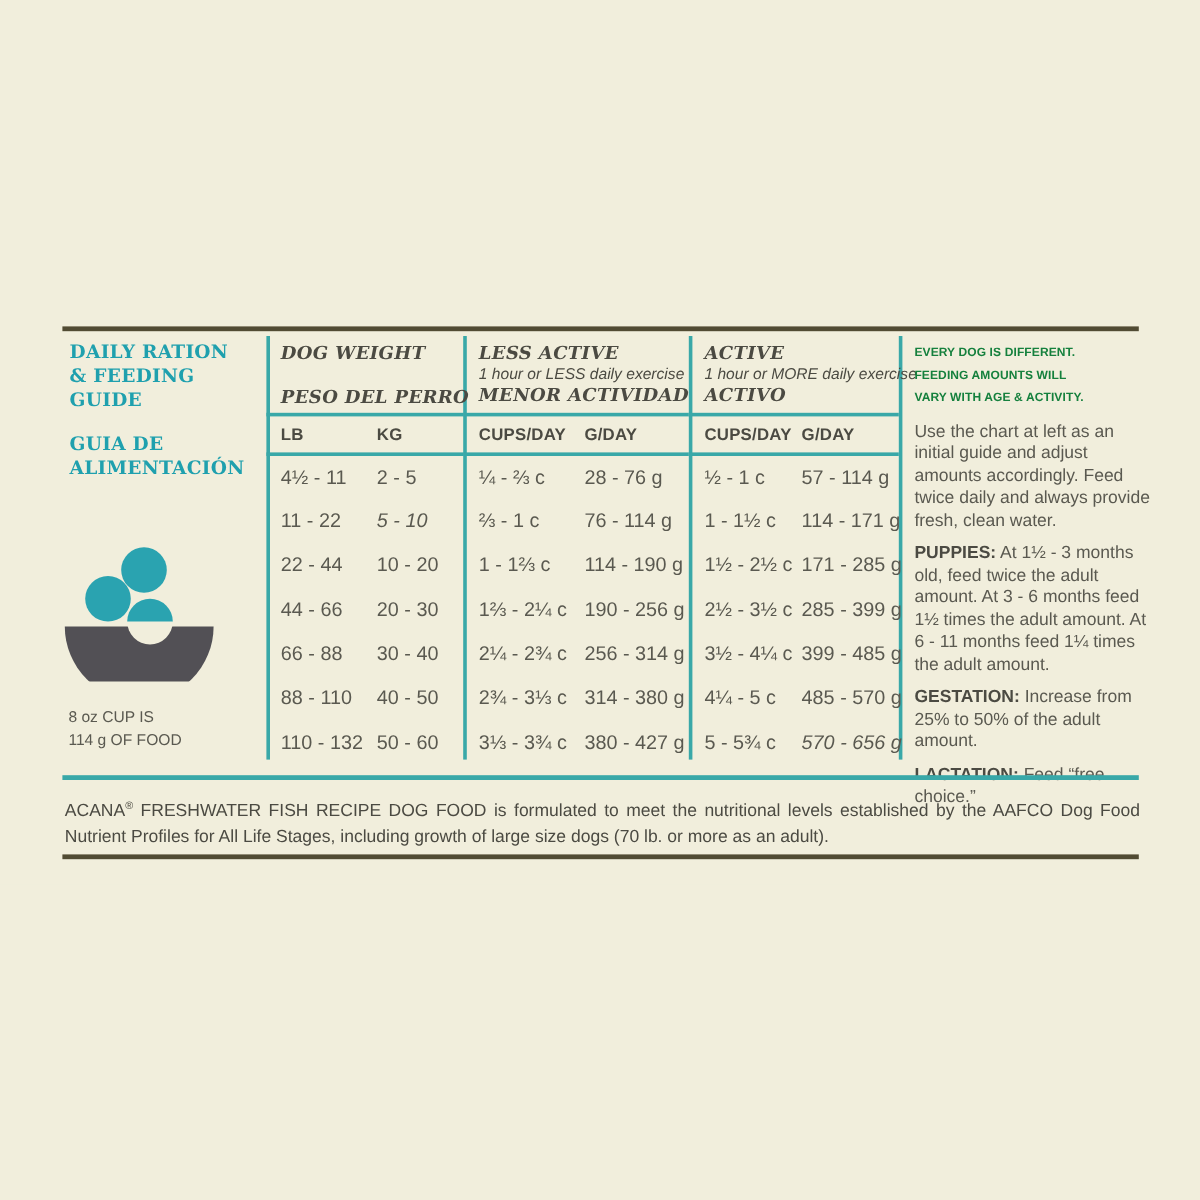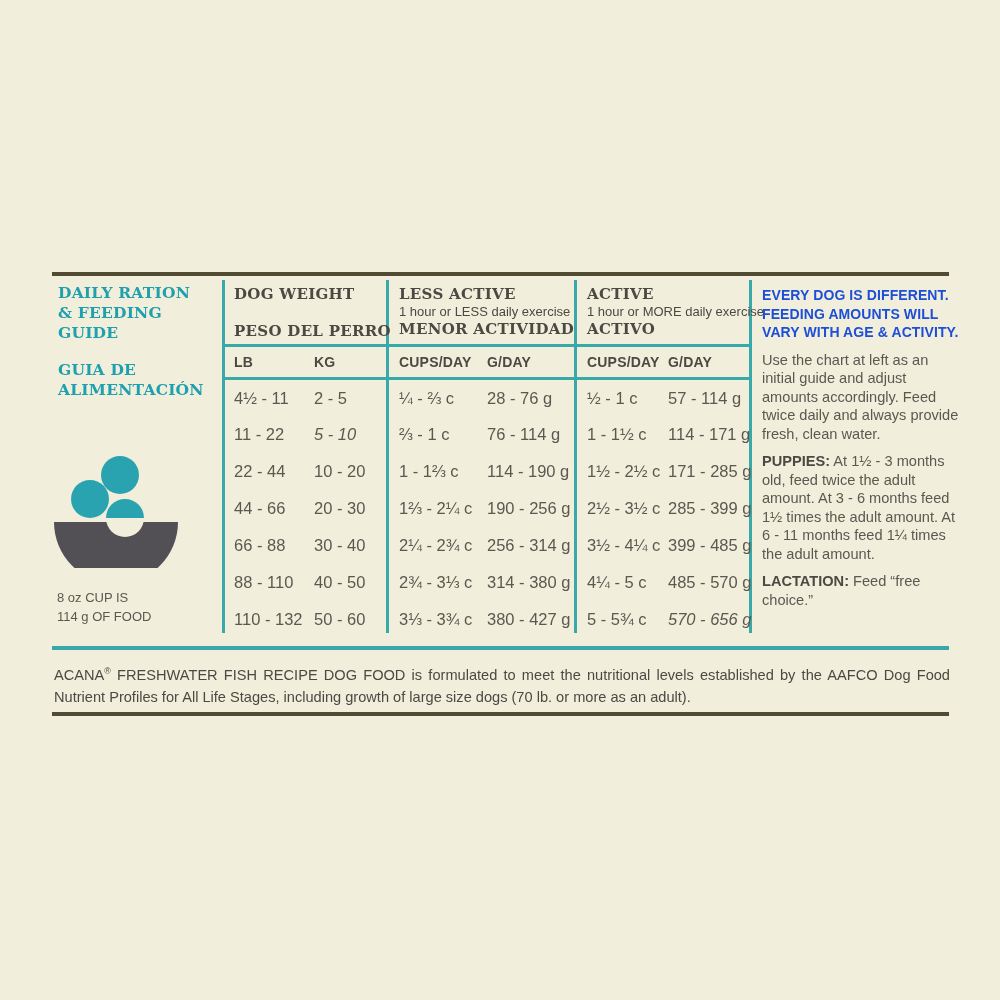--- a/index.html
+++ b/index.html
@@ -94,20 +94,21 @@
   }
   .hline {
     position: absolute;
     background: #39A8A8;
     height: 3px;
   }
 
   .colhead {
     position: absolute;
     color: #4B4A42;
+    font-style: italic;
   }
   .colhead .big {
     font-family: "DejaVu Serif", serif;
     font-weight: bold;
     font-size: 15px;
     letter-spacing: 0.3px;
     white-space: nowrap;
   }
   .colhead .sub {
     font-size: 13px;
@@ -134,23 +135,23 @@
 
   
   .right-panel {
     position: absolute;
     left: 762px;
     top: 286px;
     width: 200px;
   }
   .rp-head {
     font-weight: bold;
-    font-size: 14px;
+    font-size: 10px;
     line-height: 18.5px;
-    color: #1d4ed8;
+    color: #15803d;
     letter-spacing: 0.1px;
   }
   .rp-para {
     margin-top: 9px;
     font-size: 14.6px;
     line-height: 18.5px;
     color: #5A5950;
   }
   .rp-para b {
     color: #4B4A42;
@@ -296,20 +297,23 @@
     <div class="rp-head">
       <div>EVERY DOG IS DIFFERENT.</div>
       <div>FEEDING AMOUNTS WILL</div>
       <div>VARY WITH AGE &amp; ACTIVITY.</div>
     </div>
     <div class="rp-para">Use the chart at left as an initial guide and adjust amounts accordingly. Feed twice daily and always provide fresh, clean water.</div>
     <div class="rp-para">
       <b>PUPPIES:</b><span> At 1½ - 3 months old, feed twice the adult amount. At 3 - 6 months feed 1½ times the adult amount. At 6 - 11 months feed 1¼ times the adult amount.</span>
     </div>
     <div class="rp-para">
+      <b>GESTATION:</b><span> Increase from 25% to 50% of the adult amount.</span>
+    </div>
+    <div class="rp-para">
       <b>LACTATION:</b><span> Feed “free choice.”</span>
     </div>
   </div>
 
   <div class="rule-mid"></div>
 
   <div class="footnote">
     <span>ACANA</span><sup>®</sup><span> FRESHWATER FISH RECIPE DOG FOOD is formulated to meet the nutritional levels established by the AAFCO Dog Food Nutrient Profiles for All Life Stages, including growth of large size dogs (70 lb. or more as an adult).</span>
   </div>
 

